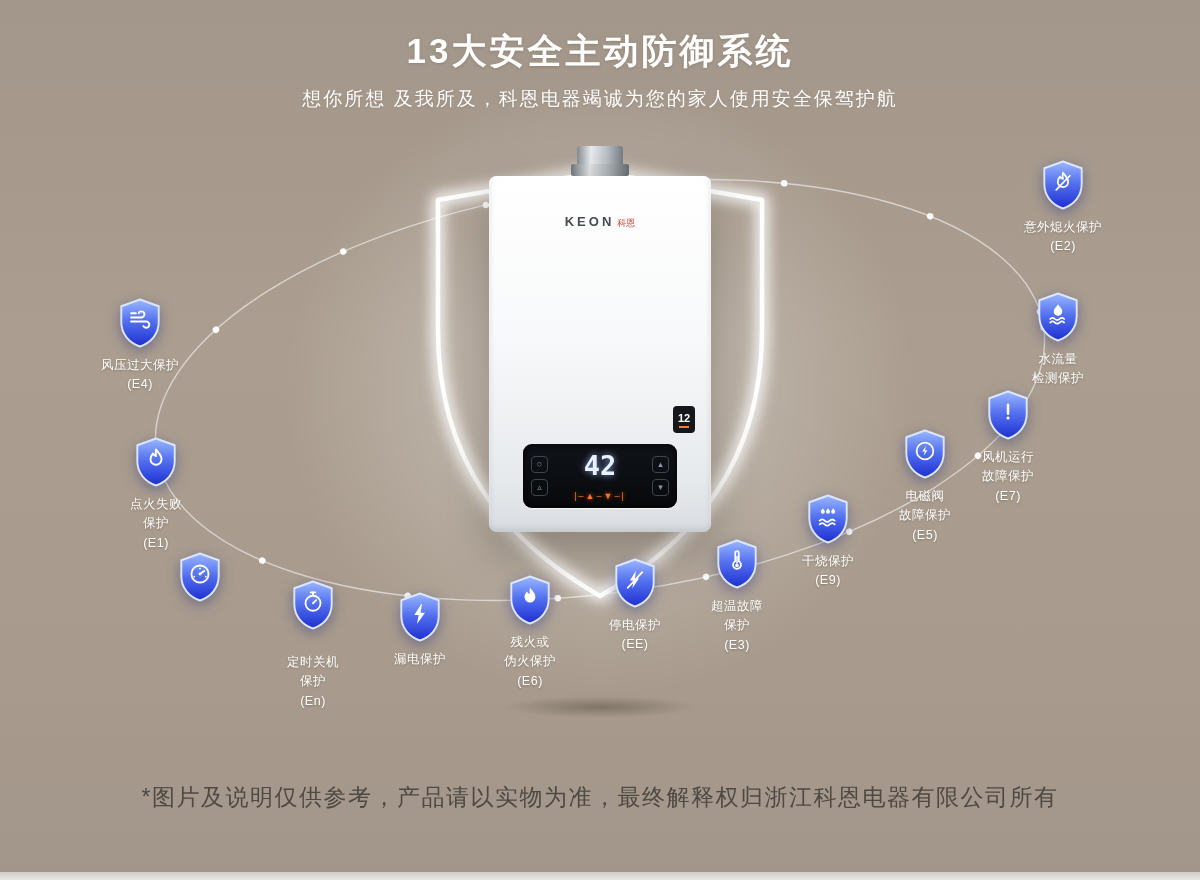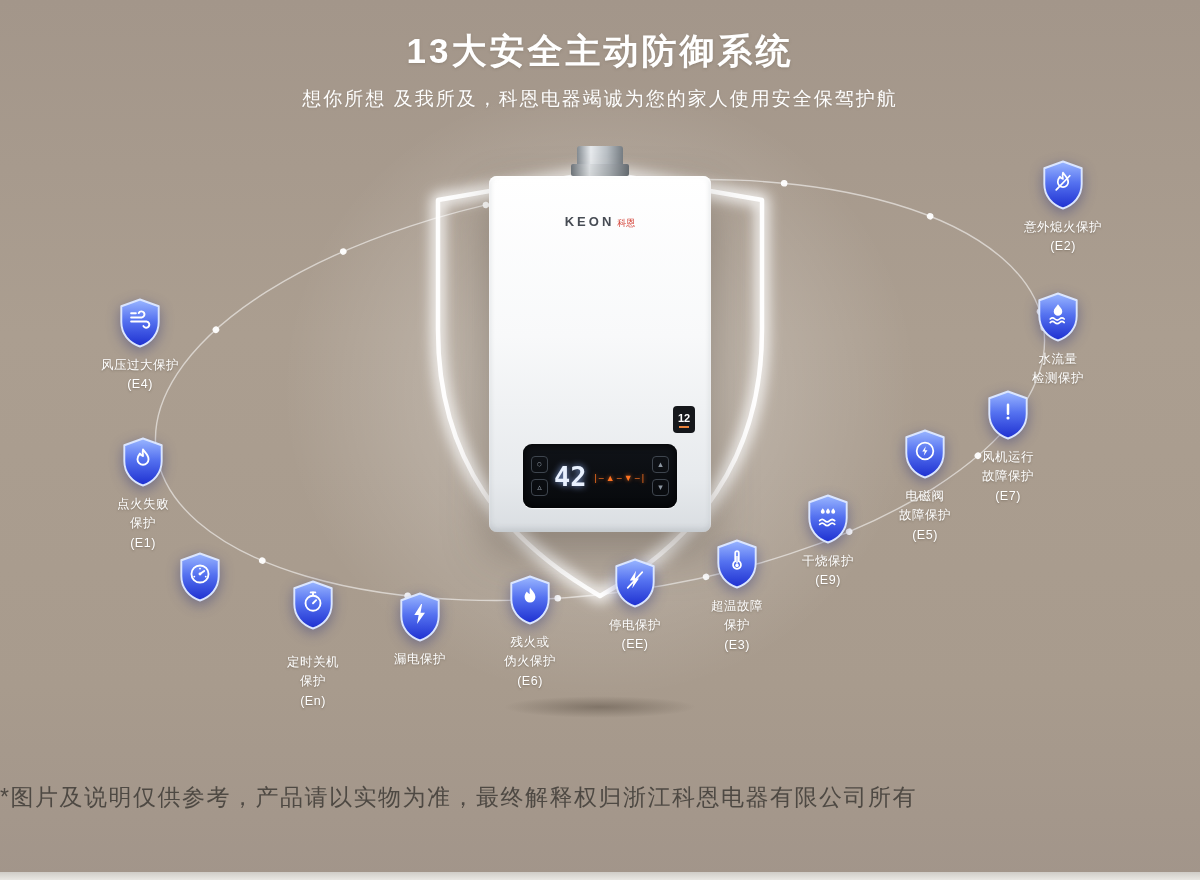--- a/index.html
+++ b/index.html
@@ -54,21 +54,21 @@
     position:absolute;left:50%;transform:translateX(-50%);top:268px;width:154px;height:64px;
     background:linear-gradient(180deg,#101318,#07090c);border-radius:9px;
     display:flex;align-items:center;justify-content:space-between;padding:6px 8px;box-sizing:border-box;
     box-shadow:inset 0 0 8px rgba(0,0,0,.9), 0 1px 1px rgba(255,255,255,.7);
   }
   .btn-col{display:flex;flex-direction:column;gap:6px;}
   .disp-btn{
     width:15px;height:15px;border:1px solid #3e454e;border-radius:4px;
     display:flex;align-items:center;justify-content:center;color:#8d97a2;font-size:9px;line-height:1;
   }
-  .disp-center{display:flex;flex-direction:row;align-items:center;justify-content:center;gap:8px;}
+  .disp-center{display:flex;flex-direction:column;align-items:center;justify-content:center;gap:8px;}
   .temp{
     font-family:"DejaVu Sans Mono",monospace;font-size:27px;font-weight:bold;color:#e9f1ff;
     line-height:1;text-shadow:0 0 7px rgba(150,185,255,.85);
   }
   .meter{font-size:9px;color:#ff7321;letter-spacing:2px;margin-top:4px;text-shadow:0 0 4px rgba(255,115,33,.8);}
   .heater-shadow{
     position:absolute;left:14px;top:520px;width:194px;height:22px;
     background:radial-gradient(ellipse at center,rgba(55,45,35,.35),rgba(55,45,35,0) 70%);
   }
   
@@ -77,21 +77,21 @@
     position:absolute;width:170px;margin-left:-85px;
     display:flex;flex-direction:column;align-items:center;text-align:center;justify-content:space-between;
   }
   .shield{position:relative;width:46px;height:52px;filter:drop-shadow(0 4px 7px rgba(25,35,120,.4));}
   .shield-svg{width:46px;height:52px;display:block;}
   .shield-body{fill:url(#shieldGrad);stroke:#dbe6ff;stroke-width:2;stroke-linejoin:round;}
   .glyph{position:absolute;width:25px;height:25px;left:50%;top:45%;transform:translate(-50%,-50%);}
   .item-label{margin-top:7px;font-size:12.5px;color:#ffffff;line-height:1.55;letter-spacing:.5px;
     text-shadow:0 1px 2px rgba(95,85,72,.5);}
   .disclaimer{
-    position:absolute;top:782px;left:0;width:100%;
+    position:absolute;top:782px;left:0;width:100%;text-align:center;
     font-size:23px;color:#4e4943;letter-spacing:1.5px;
   }
   .bottom-strip{position:absolute;left:0;bottom:0;width:100%;height:8px;background:linear-gradient(180deg,#cfccc7,#e9e7e3);}
 </style>
 </head>
 <body>
 
 <div class="stage">
 
   <svg width="0" height="0" style="position:absolute" aria-hidden="true">
@@ -174,21 +174,21 @@
               <path d="M3.5 13.5h14.8a3 3 0 1 1-3 4.4"></path>
               <path d="M3.5 5.5h4.5"></path>
             </g>
           </svg>
         </div>
         <div class="item-label">
           <div>风压过大保护</div>
           <div>(E4)</div>
         </div>
       </div>
-      <div class="safety-item" style="left: 143px; top: 436px;">
+      <div class="safety-item" style="left: 156px; top: 436px;">
         <div class="shield">
           <svg class="shield-svg" viewBox="0 0 48 54">
             <path class="shield-body" d="M24 2.5 L43.5 9.5 V26 C43.5 38.5 35.5 47.5 24 51.5 C12.5 47.5 4.5 38.5 4.5 26 V9.5 Z"></path>
           </svg>
           <svg class="glyph" viewBox="0 0 24 24">
             <path d="M12 2.8c1.9 3 5.3 5.2 5.3 9.4a5.3 5.3 0 0 1-10.6 0c0-2.2 1-3.8 2.3-5.4.6 1 1.6 1.9 3 2.3-.4-2.1-.6-4.2 0-6.3z" fill="none" stroke="#fff" stroke-width="1.8" stroke-linejoin="round"></path>
           </svg>
         </div>
         <div class="item-label">
           <div>点火失败</div>

